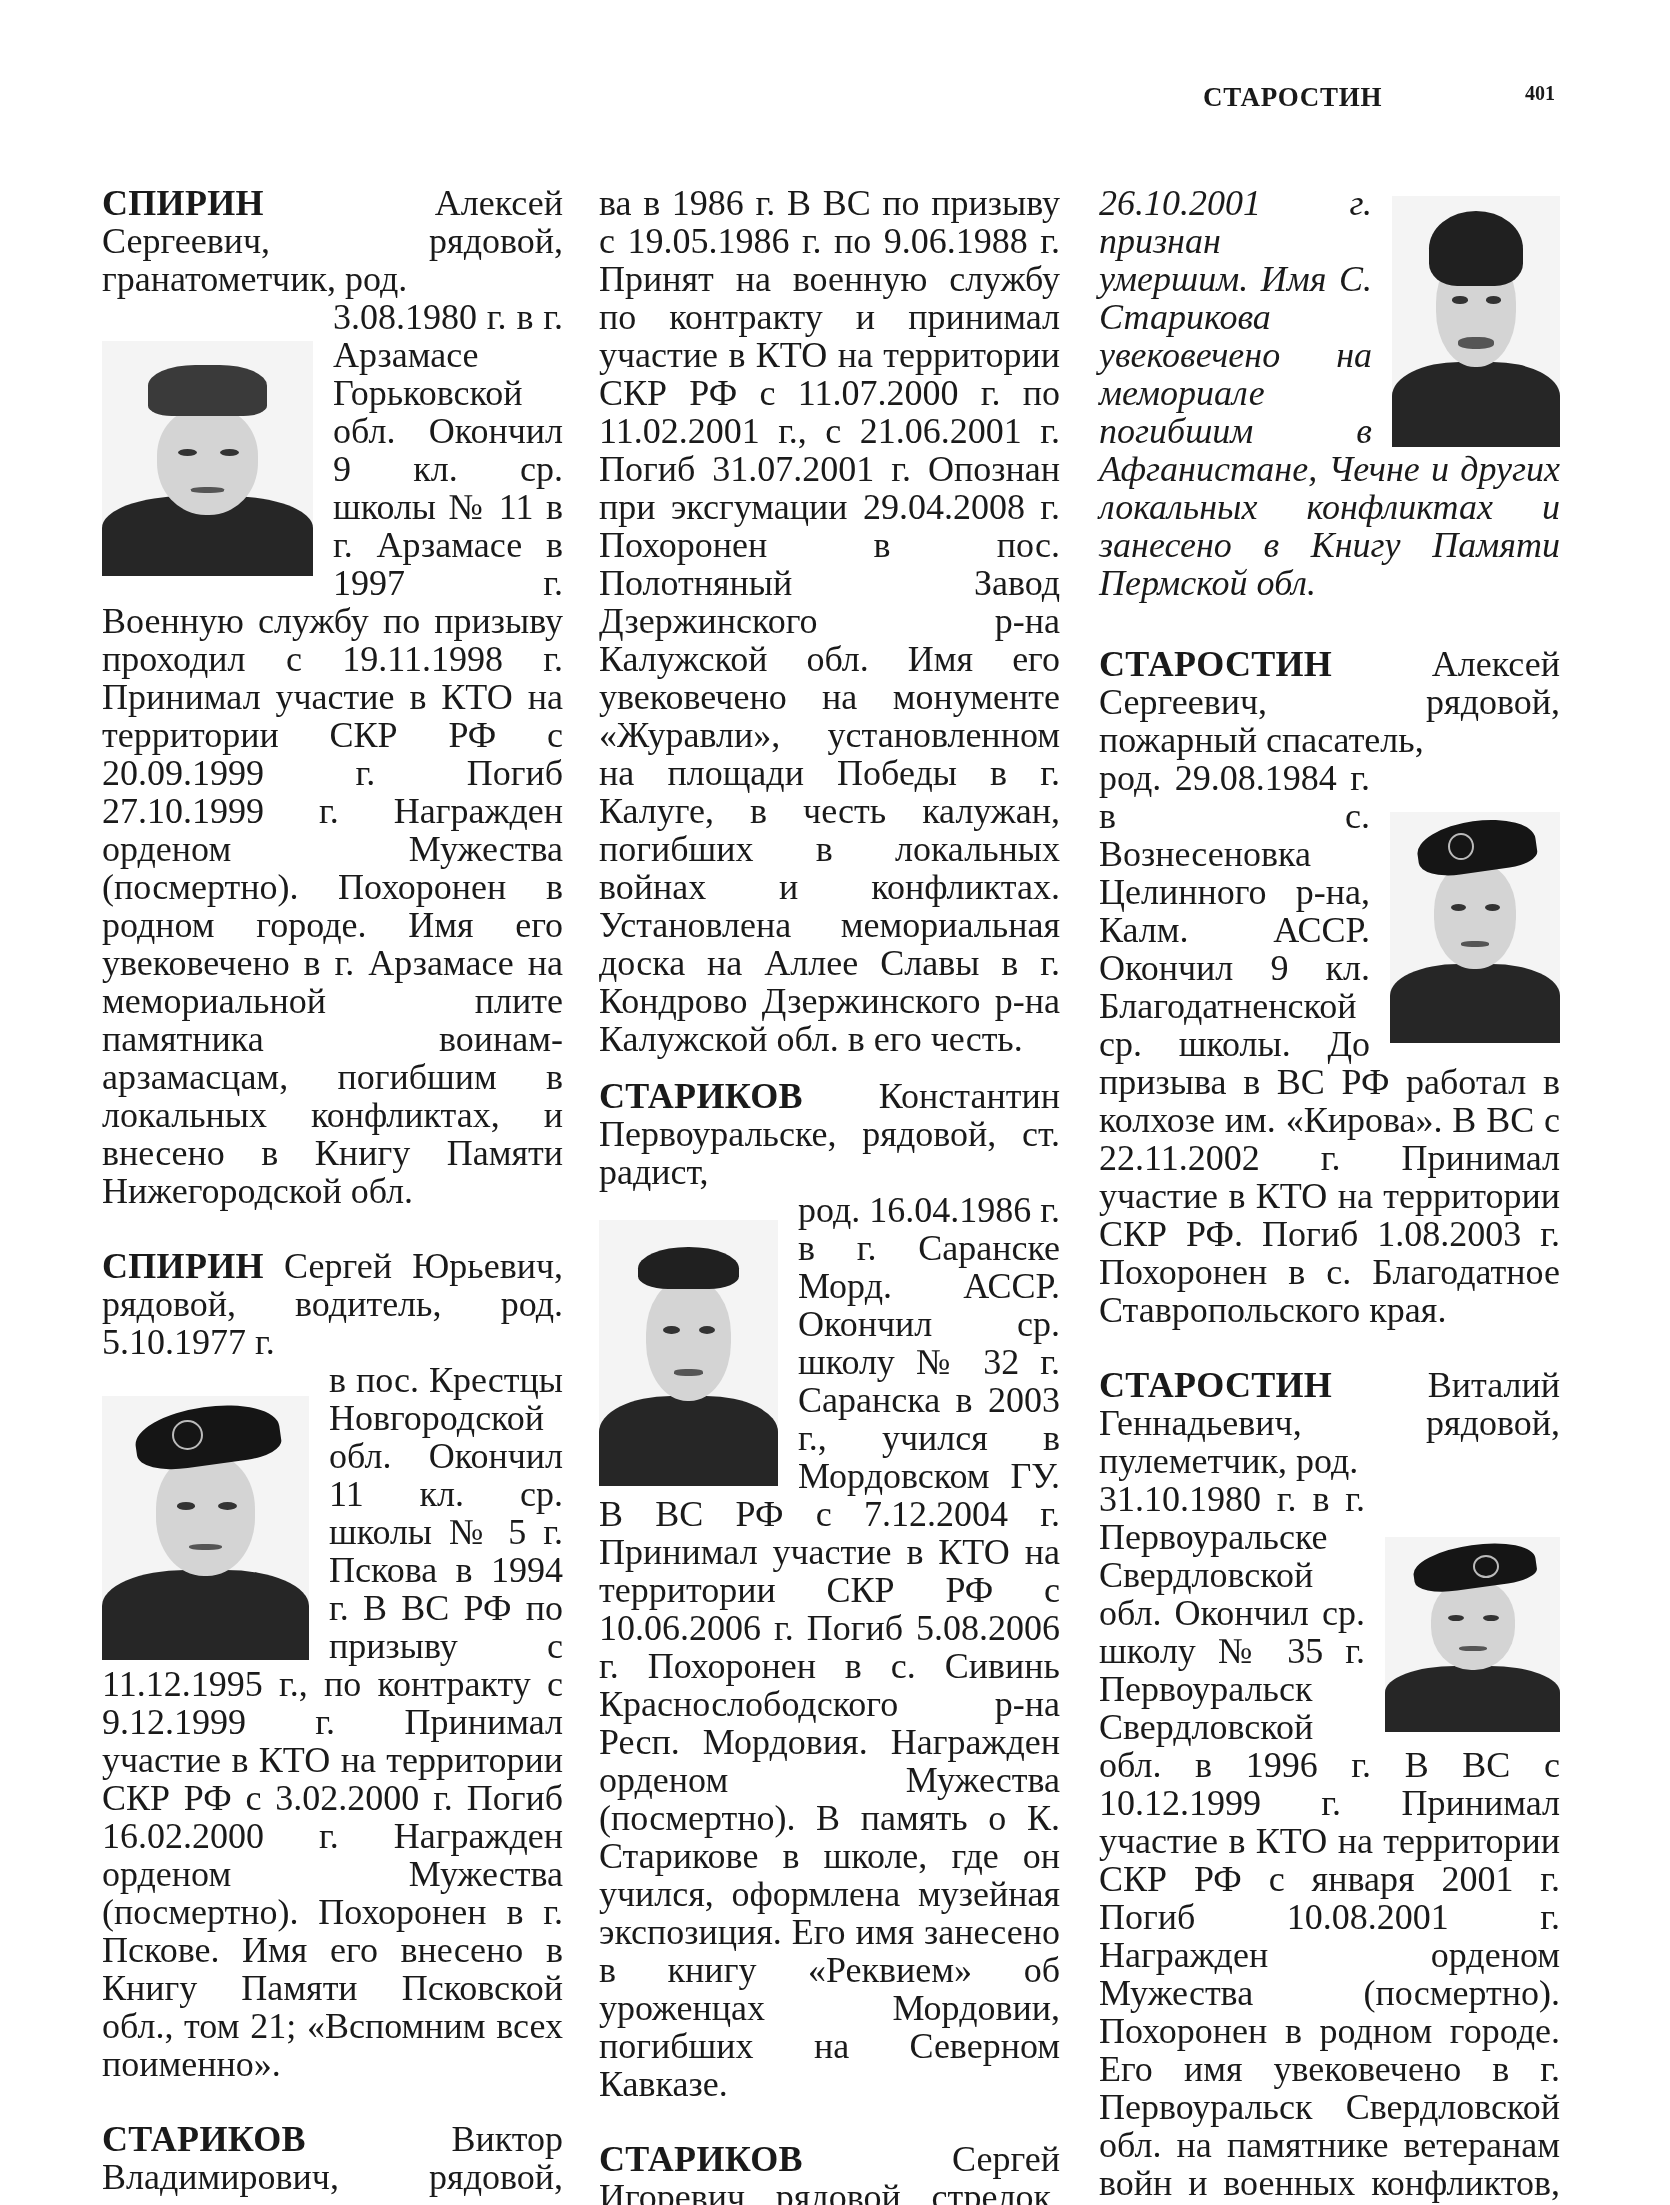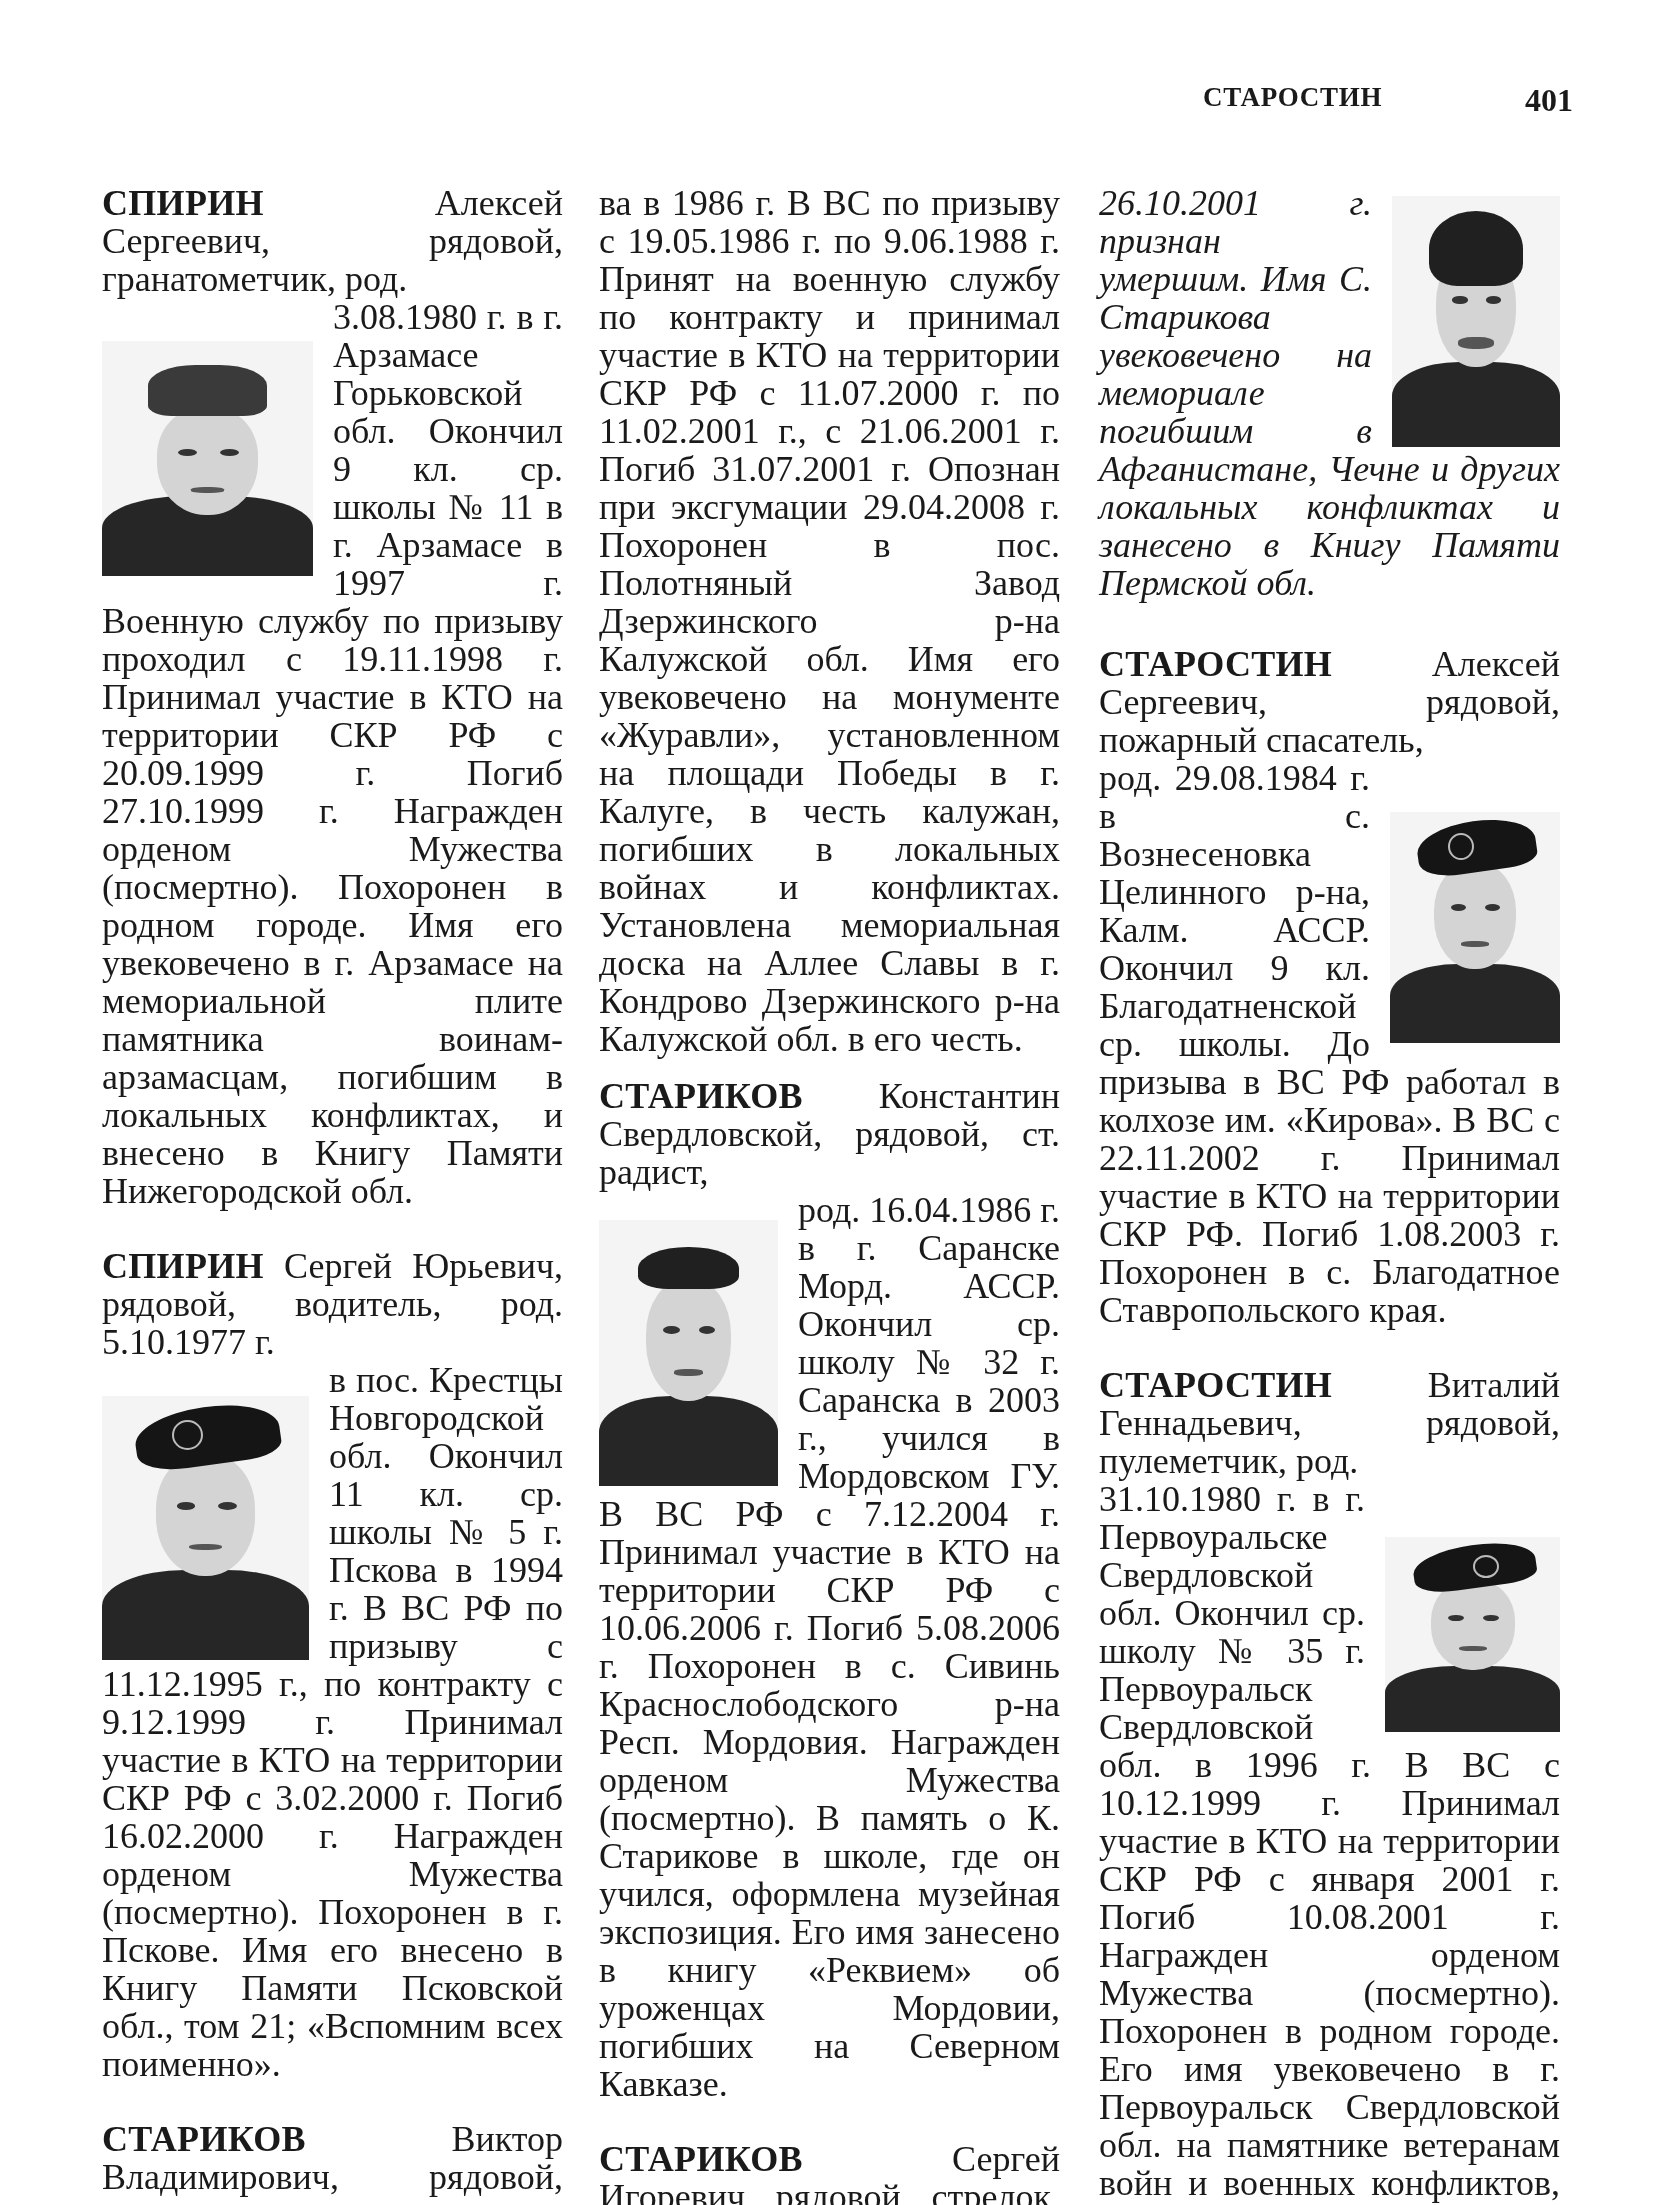--- a/index.html
+++ b/index.html
@@ -1,19 +1,19 @@
 <!DOCTYPE html>
 <html style="font-size:10.7px"><head>
 <meta charset="utf-8">
 <style>
   html, body { margin:0; padding:0; background:#ffffff; }
   body { width:1671px; height:2205px; position:relative; overflow:hidden;
          font-family:"Liberation Serif","DejaVu Serif",serif; color:#1a1a1a; }
   .running-head { position:absolute; top:82px; left:1203px; font-size:27px; font-weight:bold; letter-spacing:0.7px; }
-  .page-number { position:absolute; top:82px; left:1525px; font-size:32px; font-weight:bold; }
+  .page-number { position:absolute; top:82px; left:1525px; font-size:20px; font-weight:bold; }
   .col { position:absolute; top:184px; width:461px; font-size:36px; line-height:38px; text-align:justify; hyphens:manual; }
   .col1 { left:102px; }
   .col2 { left:599px; }
   .col3 { left:1099px; }
   .entry { margin-bottom:37px; }
   .surname { font-weight:bold; letter-spacing:0.3px; }
   .photo { background:#2a2a2a; position:relative; overflow:hidden; }
   .photo.left { float:left; margin-right:20px; }
   .photo.right { float:right; margin-left:20px; }
   .photo .hair { position:absolute; left:22%; top:6%; width:56%; height:30%; background:#202020; border-radius:50% 50% 30% 30%; }
@@ -76,21 +76,21 @@
     <span>9.01.1967 г. в пос. Товарково Дзержинского р-на Калужской обл. Окончил Калужский техникум ж/д транспорта им. Вилоно-</span>
   </div>
 </div>
 
 <div class="col col2">
   <div class="entry" style="margin-bottom:19px;">
     <span>ва в 1986 г. В ВС по призыву с 19.05.1986 г. по 9.06.1988 г. Принят на военную службу по контракту и принимал участие в КТО на территории СКР РФ с 11.07.2000 г. по 11.02.2001 г., с 21.06.2001 г. Погиб 31.07.2001 г. Опознан при эксгумации 29.04.2008 г. Похоронен в пос. Полотняный Завод Дзержинского р-на Калужской обл. Имя его увековечено на монументе «Журавли», установленном на площади Победы в г. Калуге, в честь калужан, погибших в локальных войнах и конфликтах. Установлена мемориальная доска на Аллее Славы в г. Кондрово Дзержинского р-на Калужской обл. в его честь.</span>
   </div>
 
   <div class="entry">
-    <span class="surname">СТАРИКОВ</span><span> Константин Свердловской, рядовой, ст. радист,</span>
+    <span class="surname">СТАРИКОВ</span><span> Константин Первоуральске, рядовой, ст. радист,</span>
     <div style="clear:both;height:0"></div>
     <div class="photo left white" style="width:179px;height:266px;margin-top:29px;">
       <div class="body"></div>
         <div class="face"></div>
         <div class="hair" style="height:16%;top:10%"></div>
       <div class="eye1"></div>
         <div class="eye2"></div>
         <div class="mouth"></div>
     </div>
     <span>род. 16.04.1986 г. в г. Саранске Морд. АССР. Окончил ср. школу № 32 г. Саранска в 2003 г., учился в Мордовском ГУ. В ВС РФ с 7.12.2004 г. Принимал участие в КТО на территории СКР РФ с 10.06.2006 г. Погиб 5.08.2006 г. Похоронен в с. Сивинь Краснослободского р-на Респ. Мордовия. Награжден орденом Мужества (посмертно). В память о К. Старикове в школе, где он учился, оформлена музейная экспозиция. Его имя занесено в книгу «Реквием» об уроженцах Мордовии, погибших на Северном Кавказе.</span>

